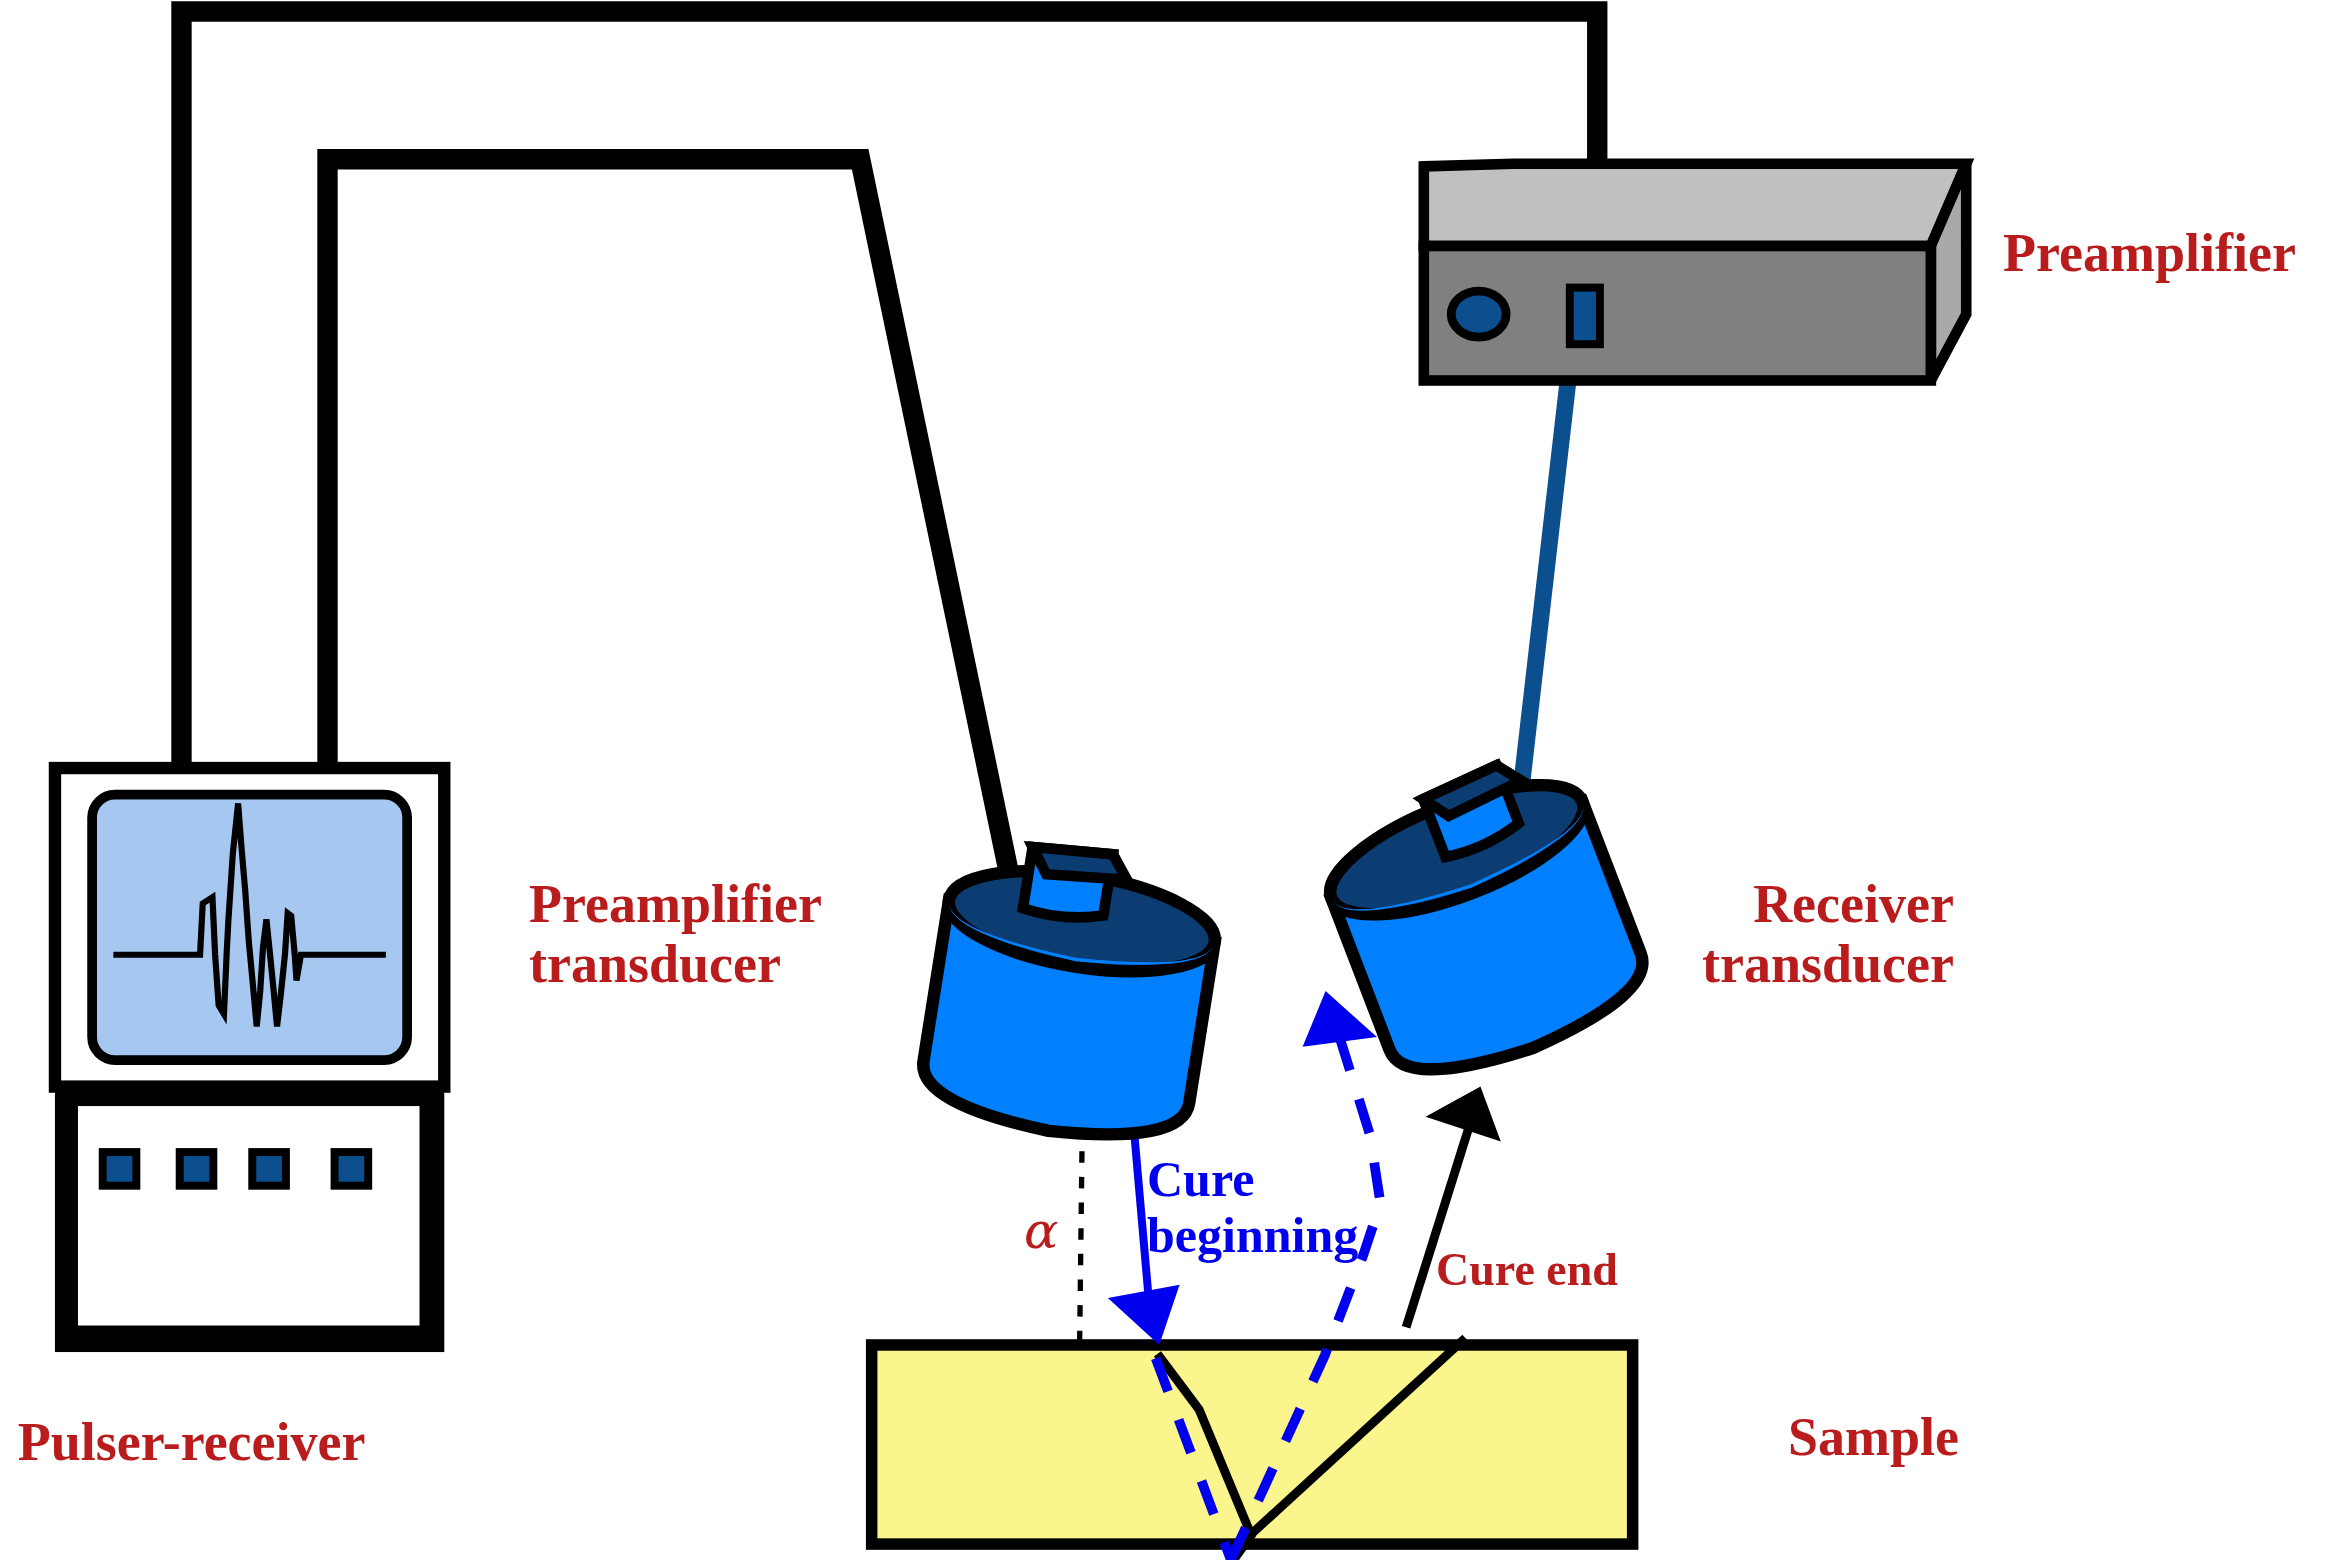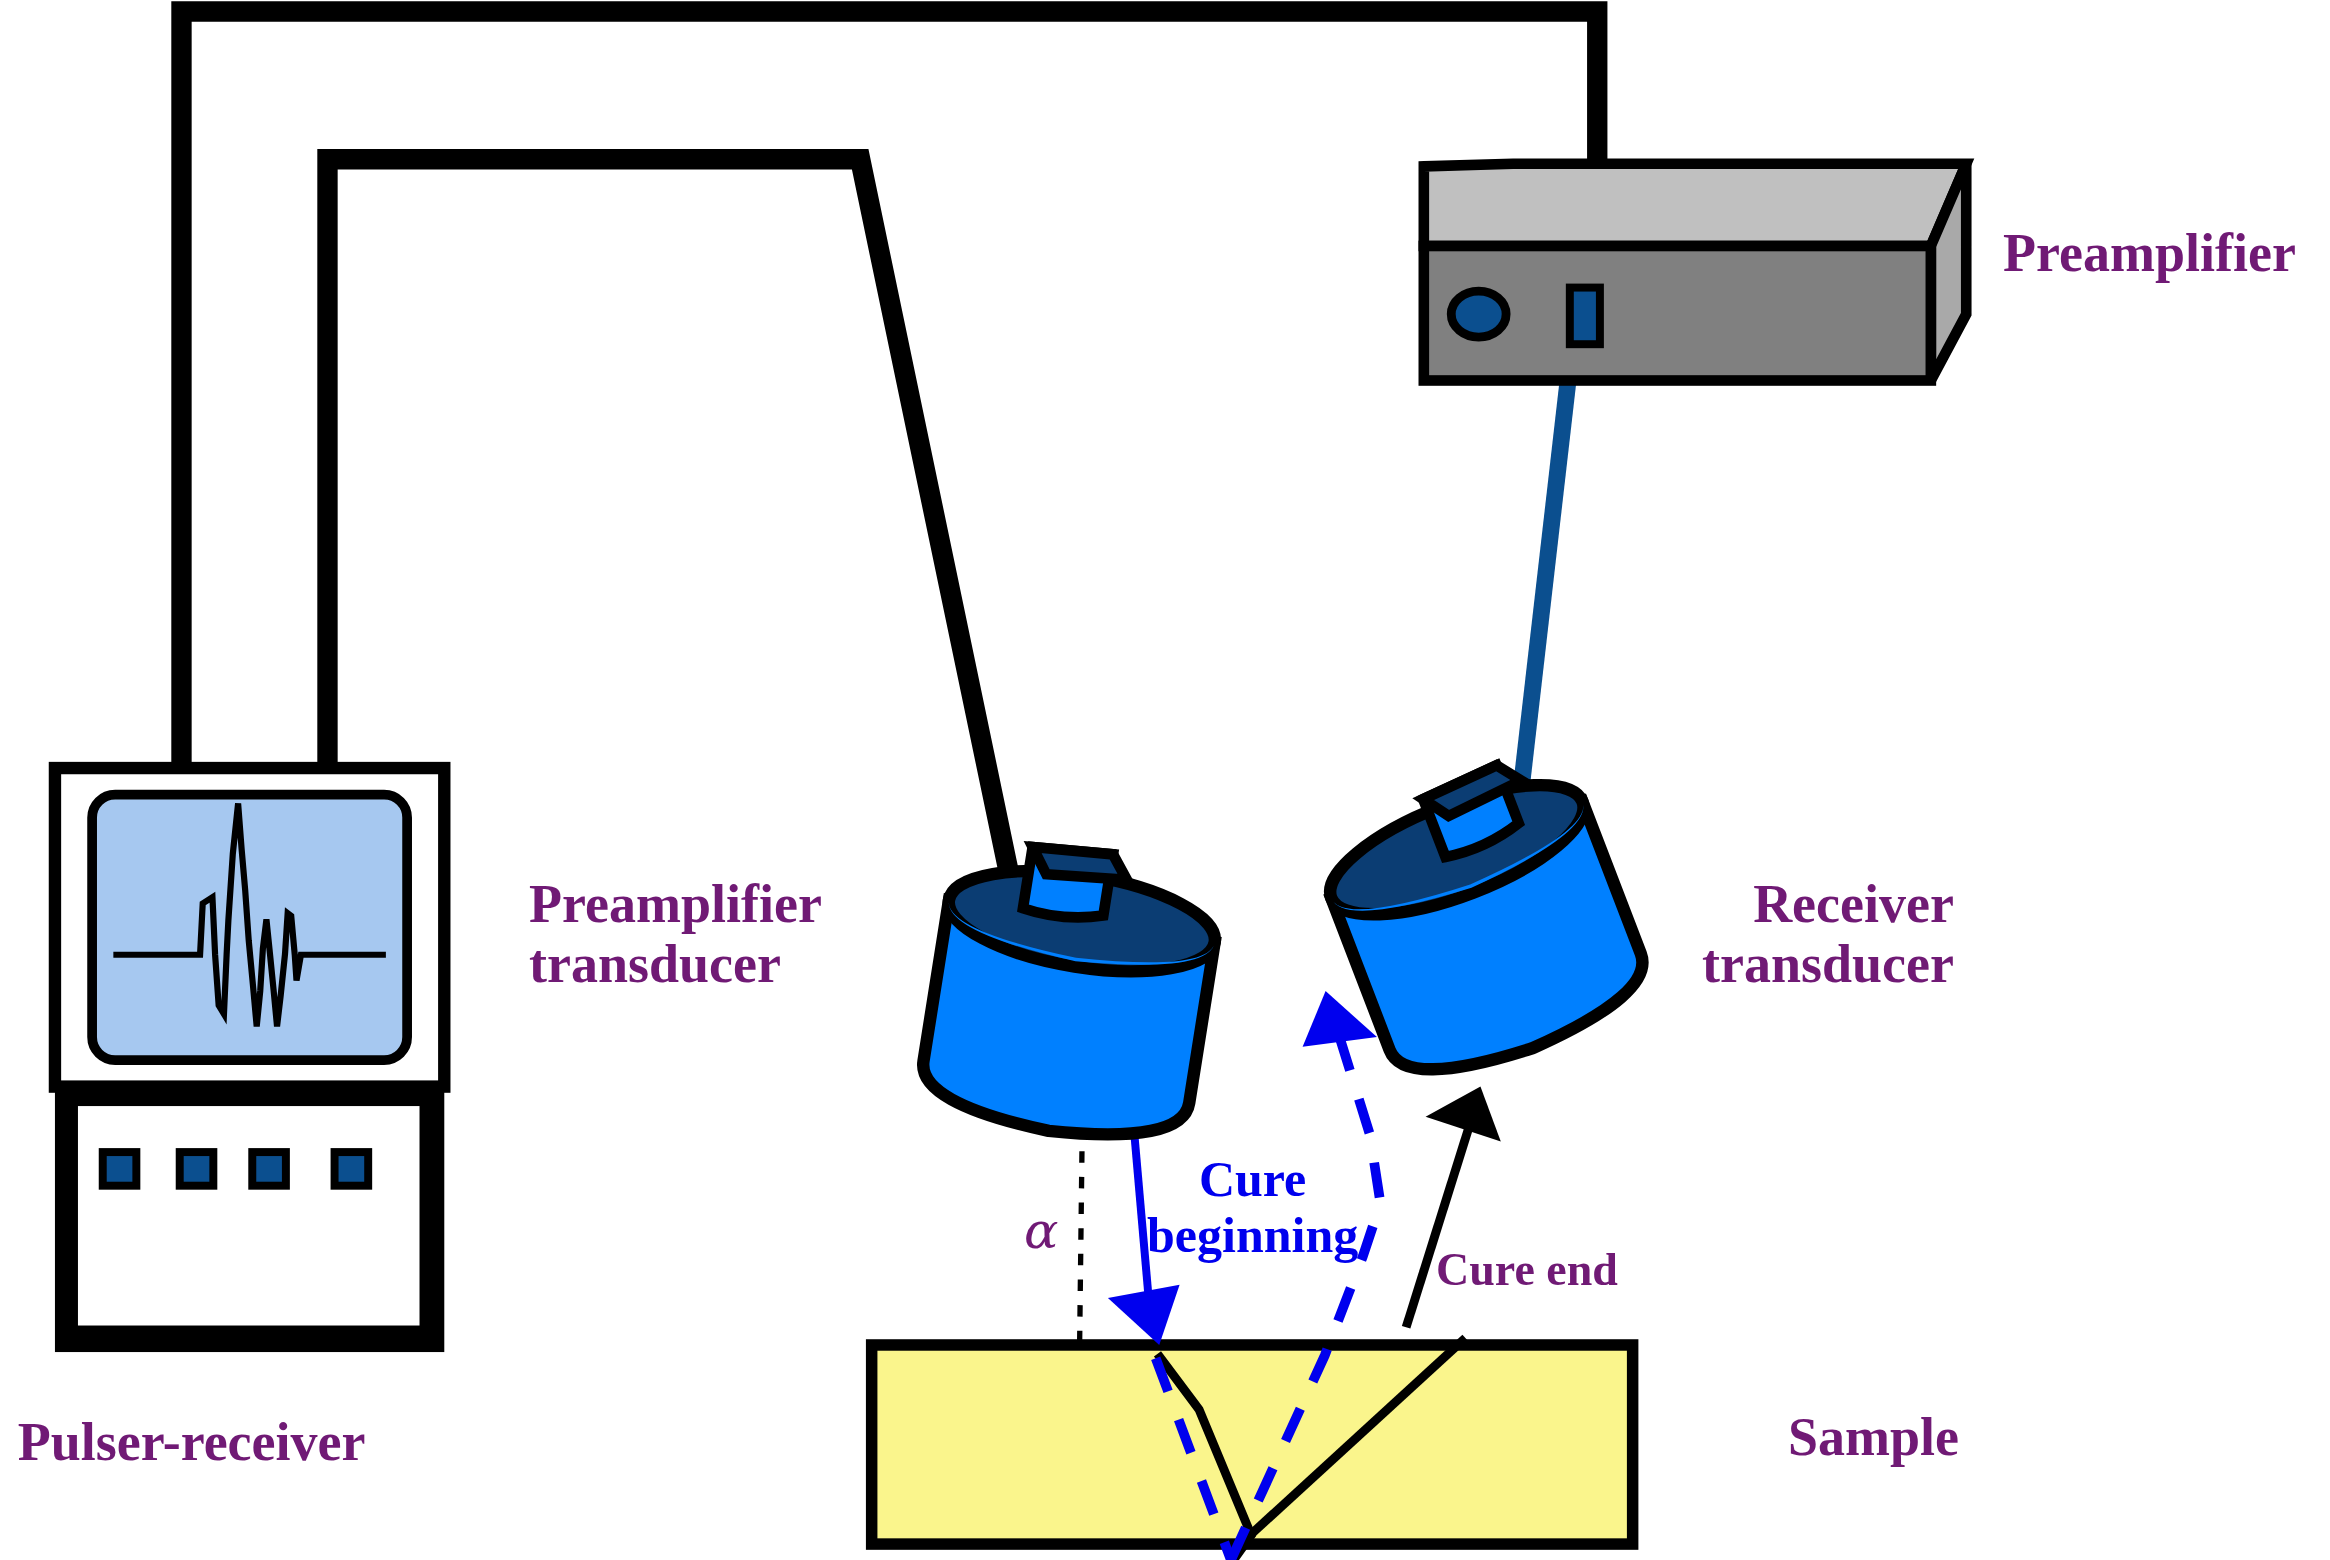--- a/index.html
+++ b/index.html
@@ -1,27 +1,27 @@
 <!DOCTYPE html>
 <html style="font-size:14px"><head>
 <meta charset="utf-8">
 <style>
   html,body{margin:0;padding:0;background:#ffffff;}
   body{width:2330px;height:1560px;position:relative;overflow:hidden;
        font-family:"Liberation Serif",serif;}
   #stage{position:absolute;left:0;top:0;width:2330px;height:1560px;}
   svg.layer{position:absolute;left:0;top:0;width:2330px;height:1560px;}
   .lbl{position:absolute;font-family:"Liberation Serif",serif;font-weight:bold;
-       color:#701a75;line-height:1.12;white-space:pre;}
+       color:#b91c1c;line-height:1.12;white-space:pre;}
   .lbl-preamp{left:2003px;top:223px;font-size:54px;}
   .lbl-tx{left:529px;top:874px;font-size:54px;text-align:left;}
   .lbl-rx{left:1702px;top:874px;font-size:54px;text-align:right;}
   .lbl-pulser{left:17.7px;top:1412px;font-size:54px;}
   .lbl-sample{left:1788px;top:1407px;font-size:54px;}
-  .lbl-cure-begin{left:1147px;top:1151px;font-size:50px;color:#0000EE;text-align:center;}
+  .lbl-cure-begin{left:1147px;top:1151px;font-size:50px;color:#0000EE;}
   .lbl-cure-end{left:1436px;top:1244px;font-size:46px;}
   .lbl-alpha{left:1024px;top:1202px;font-size:51px;font-weight:normal;font-style:italic;
              font-family:"DejaVu Serif",serif;}
 </style>
 </head>
 <body>
 
 <div id="stage">
 
   <svg class="layer" viewBox="0 0 2633 1763">

